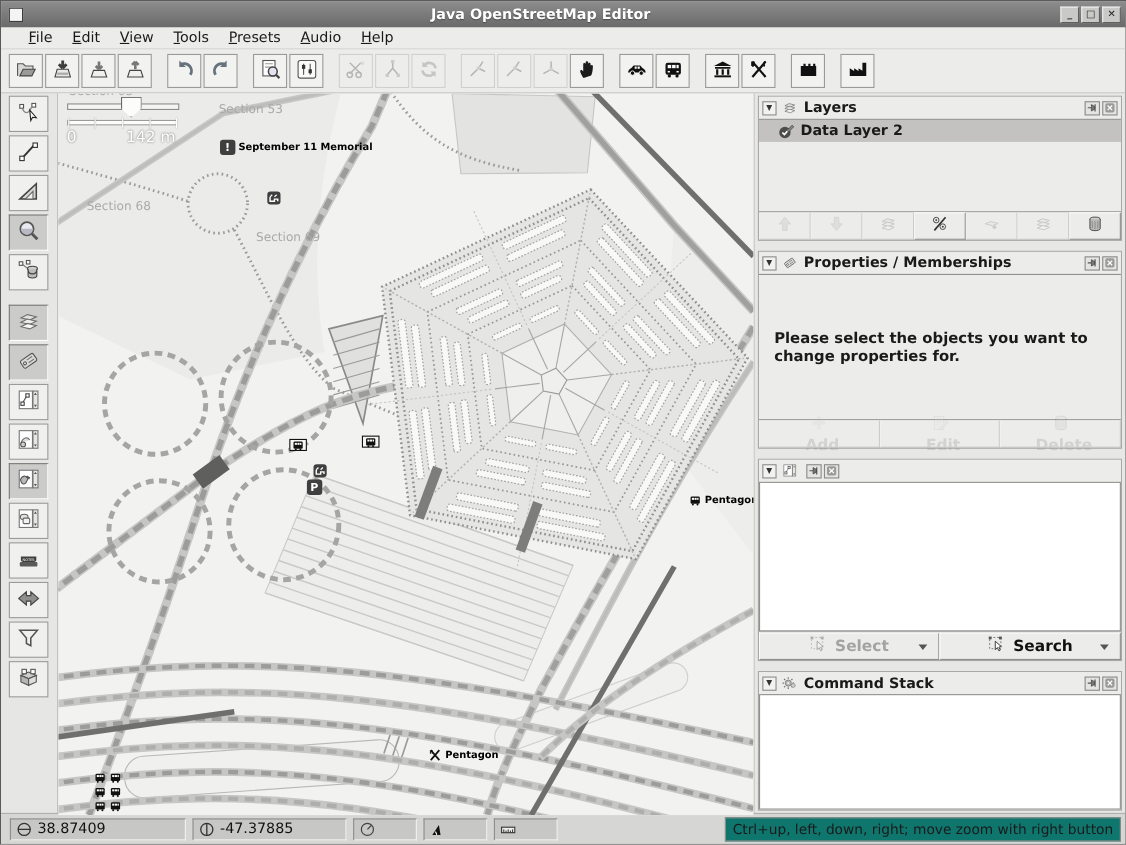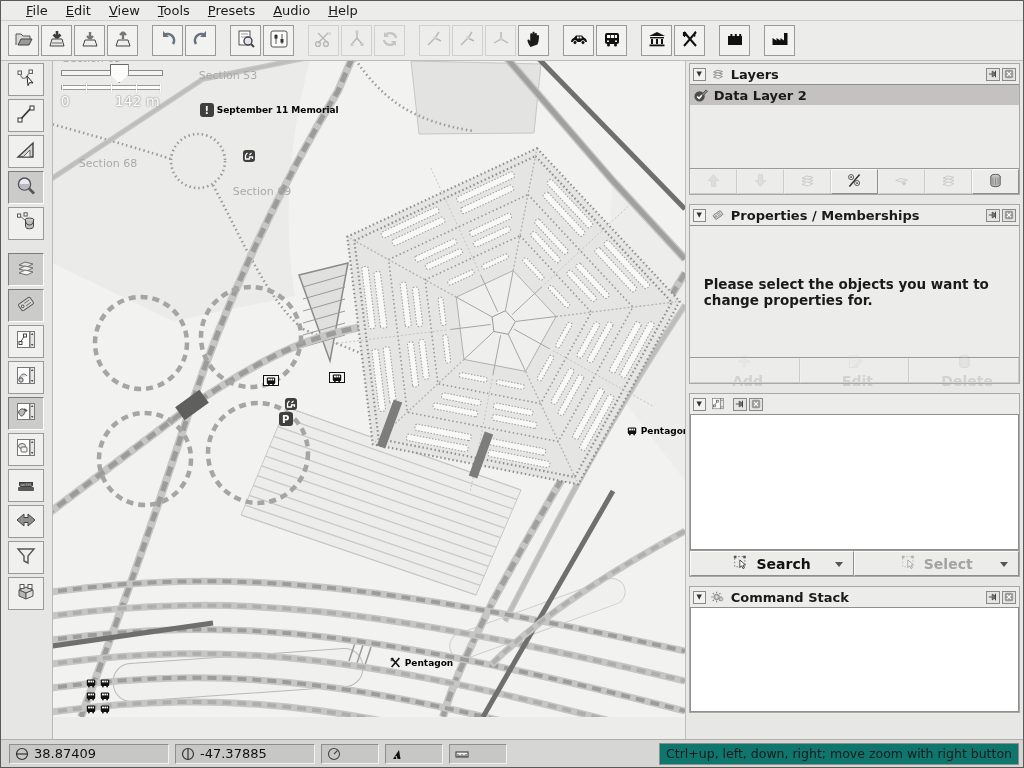--- a/index.html
+++ b/index.html
@@ -55,21 +55,21 @@
   #panels { width:340px; background:#e7e7e5; border-left:1px solid #bdbdbb; padding:2px 3px 0 3px; }
   .panel { background:#ececea; border:1px solid #a8a8a6; margin-bottom:9px; }
   .panel-header { height:20px; display:flex; align-items:center; padding:0 3px; background:#ececea; }
   .collapse-btn { width:13px; height:13px; background:#f2f2f0; border:1px solid #8a8a88; font-size:7px; line-height:11px; text-align:center; color:#333; margin-right:4px; }
   .panel-header .ph-icon { width:16px; height:14px; margin-right:5px; }
   .panel-header .ph-icon svg { width:16px; height:14px; }
   .panel-title { font-weight:bold; font-size:13px; flex:1; }
   .ph-btn { width:14px; height:13px; margin-left:2px; background:#e4e4e2; border:1px solid #8a8a88; display:flex; align-items:center; justify-content:center; }
   .ph-btn svg { width:10px; height:10px; }
   .panel-list { background:#ececea; border-top:1px solid #8f8f8d; }
-  .layer-row { height:20px; display:flex; align-items:center; padding-left:3px; font-weight:bold; }
+  .layer-row { height:20px; display:flex; align-items:center; padding-left:17px; font-weight:bold; }
   .layer-row.selected { background:#c3c2c0; }
   .layer-row svg { width:15px; height:15px; margin-right:6px; }
   .btn-row { display:flex; border-top:1px solid #9a9a98; }
   .btn-cell { flex:1; height:25px; background:#ececea; border:1px solid; border-color:#fbfbfb #8e8e8c #8e8e8c #fbfbfb; display:flex; align-items:center; justify-content:center; font-weight:bold; color:#9e9e9c; font-size:14px; }
   .btn-cell svg { width:17px; height:17px; }
   .btn-cell .bl { margin-left:6px; }
   .panel-body-msg { height:132px; display:flex; align-items:center; padding:0 14px; font-weight:bold; font-size:13.5px; border-top:1px solid #8f8f8d; }
   .panel-body-white { background:#fff; border:1px solid #8f8f8d; margin:0; }
   .dd-btn { position:relative; }
   .dd-arrow { width:0; height:0; border-left:4px solid transparent; border-right:4px solid transparent; border-top:5px solid #555; position:absolute; right:10px; top:10px; }
@@ -79,20 +79,27 @@
   #statusbar { height:28px; background:#d6d6d4; border-top:1px solid #b0b0ae; display:flex; align-items:center; padding:0 4px 0 8px; flex:0 0 auto; }
   .sb-field { height:20px; background:#c7c7c5; border:1px solid; border-color:#8e8e8c #f2f2f0 #f2f2f0 #8e8e8c; display:flex; align-items:center; padding:0 5px; margin-right:6px; font-size:13px; color:#111; }
   .sb-field svg { width:14px; height:14px; margin-right:5px; flex:0 0 auto; }
   #sb-help { margin-left:auto; height:22px; background:#0f766e; border:1px solid #8e8e8c; display:flex; align-items:center; padding:0 6px; font-size:12.5px; white-space:nowrap; }
 </style>
 </head>
 <body>
 
 <div id="window">
 
+  <div id="titlebar">
+    <div class="win-icon"></div>
+    <div class="title">Java OpenStreetMap Editor</div>
+    <div class="win-btn">_</div>
+    <div class="win-btn">□</div>
+    <div class="win-btn">✕</div>
+  </div>
 
   <div id="menubar">
 
   <div class="menu-item"><u>F</u>ile</div>
       <div class="menu-item"><u>E</u>dit</div>
       <div class="menu-item"><u>V</u>iew</div>
       <div class="menu-item"><u>T</u>ools</div>
       <div class="menu-item"><u>P</u>resets</div>
       <div class="menu-item"><u>A</u>udio</div>
       <div class="menu-item"><u>H</u>elp</div>
@@ -836,38 +843,38 @@
             </div>
           <div class="ph-btn">
               <svg viewBox="0 0 12 12">
                 <rect x="1" y="1" width="10" height="10" rx="2" fill="#9a9a98"></rect>
                 <path d="M3.5 3.5 l5 5 M8.5 3.5 l-5 5" stroke="#fff" stroke-width="1.4"></path>
               </svg>
             </div>
         </div>
         <div class="panel-body-white" style="height:136px"></div>
         <div class="btn-row">
+            <div class="btn-cell dd-btn" style="color: rgb(163, 163, 161);">
+              <span style="opacity:.4"><svg viewBox="0 0 20 20">
+                  <rect x="2" y="3" width="12" height="12" fill="none" stroke="#777" stroke-dasharray="2,2"></rect>
+                  <rect x="1" y="2" width="3" height="3" fill="#555"></rect>
+                  <rect x="12" y="2" width="3" height="3" fill="#555"></rect>
+                  <path d="M8 7 l0 9 2.2-2.2 1.6 3.4 1.6-.8 -1.6-3.2 2.8-.4 z" fill="#fff" stroke="#333"></path>
+                </svg></span>
+              <span class="bl">Select</span>
+              <span class="dd-arrow"></span>
+            </div>
             <div class="btn-cell dd-btn enabled-btn">
               <span style=""><svg viewBox="0 0 20 20">
                   <rect x="2" y="3" width="12" height="12" fill="none" stroke="#777" stroke-dasharray="2,2"></rect>
                   <rect x="1" y="2" width="3" height="3" fill="#555"></rect>
                   <rect x="12" y="2" width="3" height="3" fill="#555"></rect>
                   <path d="M8 7 l0 9 2.2-2.2 1.6 3.4 1.6-.8 -1.6-3.2 2.8-.4 z" fill="#fff" stroke="#333"></path>
                 </svg></span>
               <span class="bl">Search</span>
-              <span class="dd-arrow"></span>
-            </div>
-            <div class="btn-cell dd-btn" style="color: rgb(163, 163, 161);">
-              <span style="opacity:.4"><svg viewBox="0 0 20 20">
-                  <rect x="2" y="3" width="12" height="12" fill="none" stroke="#777" stroke-dasharray="2,2"></rect>
-                  <rect x="1" y="2" width="3" height="3" fill="#555"></rect>
-                  <rect x="12" y="2" width="3" height="3" fill="#555"></rect>
-                  <path d="M8 7 l0 9 2.2-2.2 1.6 3.4 1.6-.8 -1.6-3.2 2.8-.4 z" fill="#fff" stroke="#333"></path>
-                </svg></span>
-              <span class="bl">Select</span>
               <span class="dd-arrow"></span>
             </div>
           </div>
       </div>
 
       <div class="panel" id="panel-commandstack">
         <div class="panel-header">
           <div class="collapse-btn">▼</div>
           <span class="ph-icon"><svg viewBox="0 0 20 20">
                 <circle cx="8" cy="10" r="4" fill="#b5b5b3" stroke="#777"></circle>

